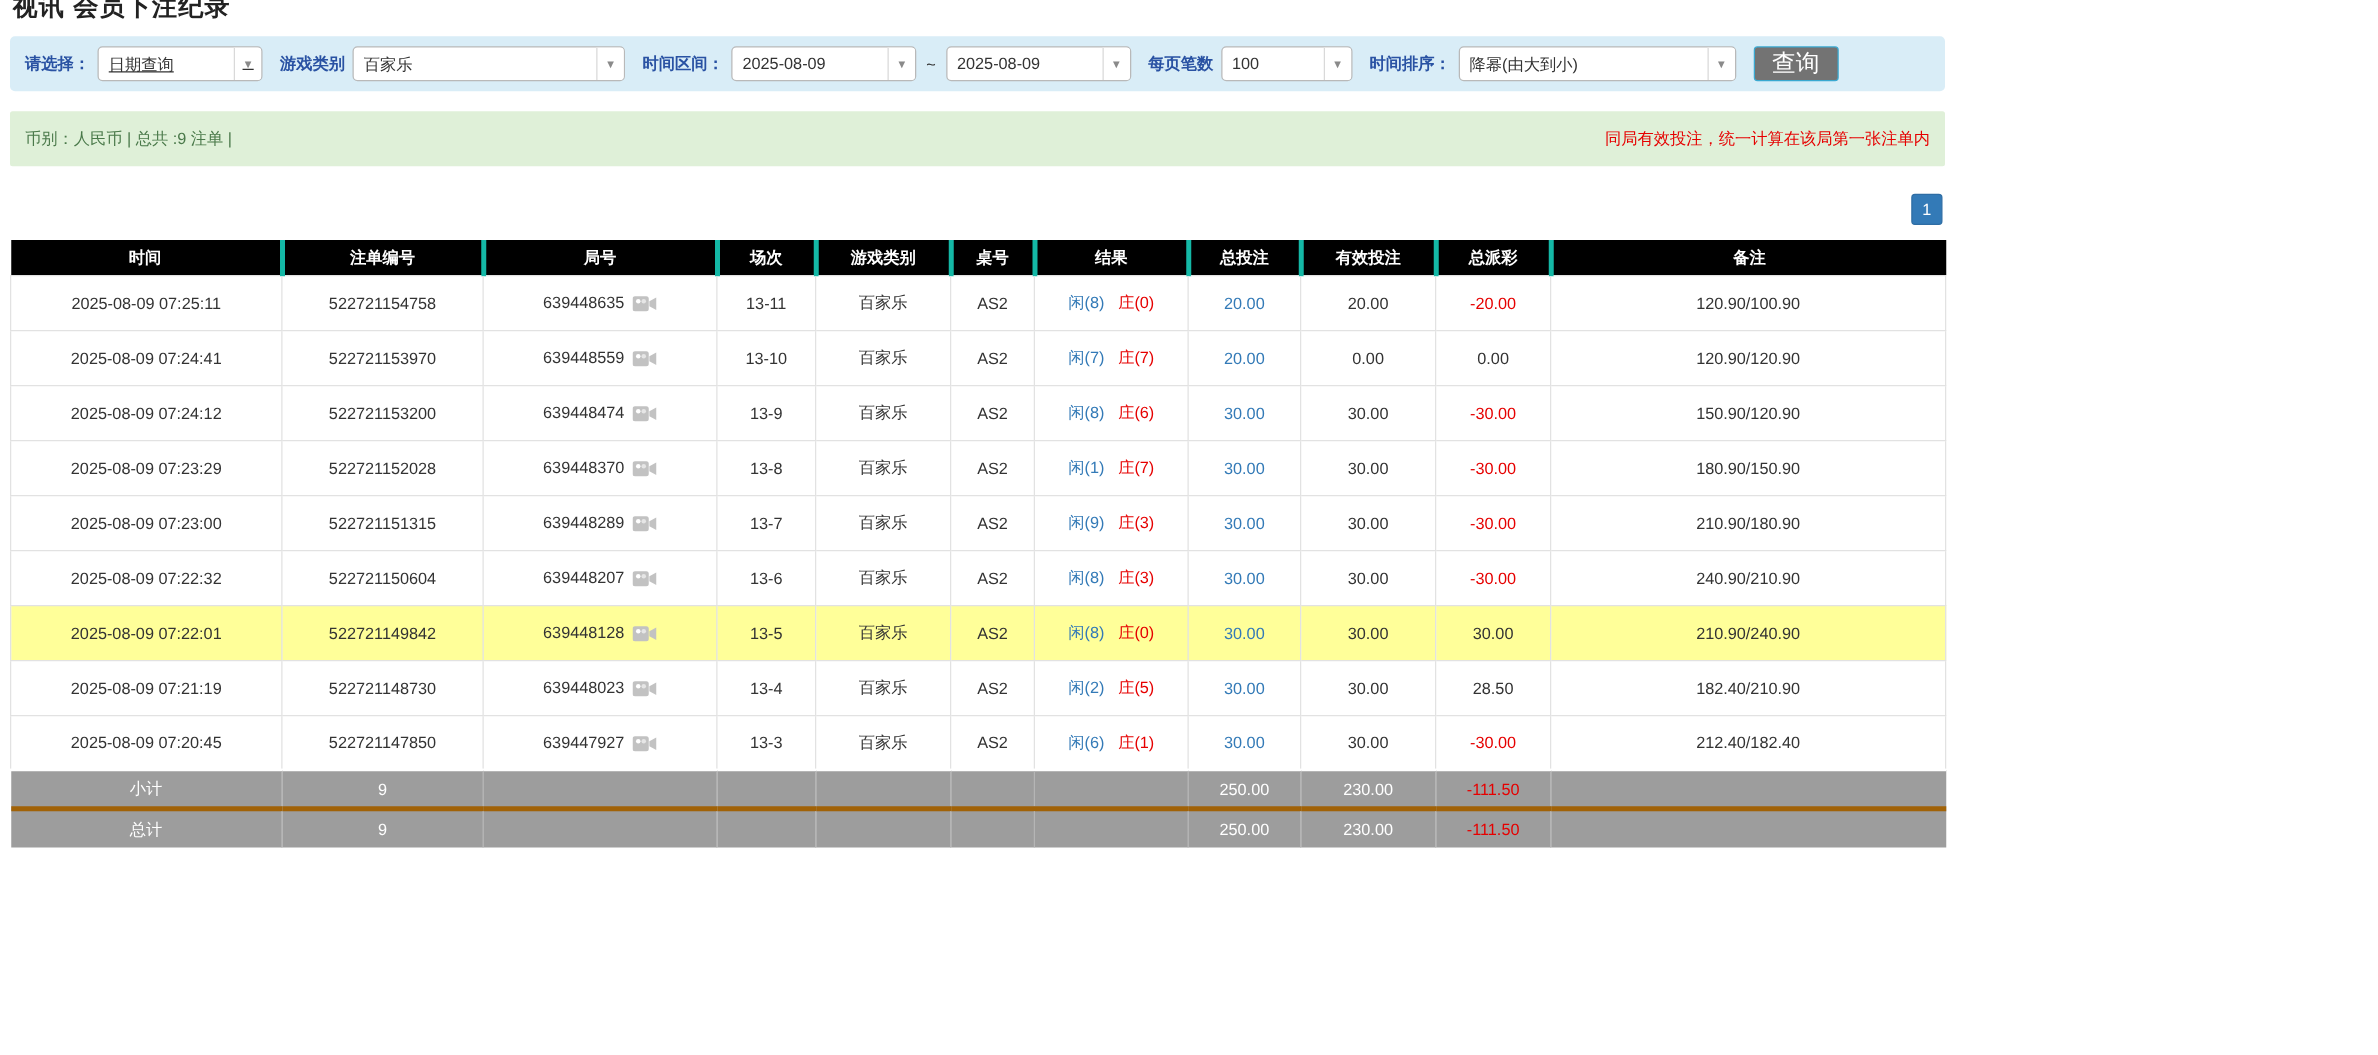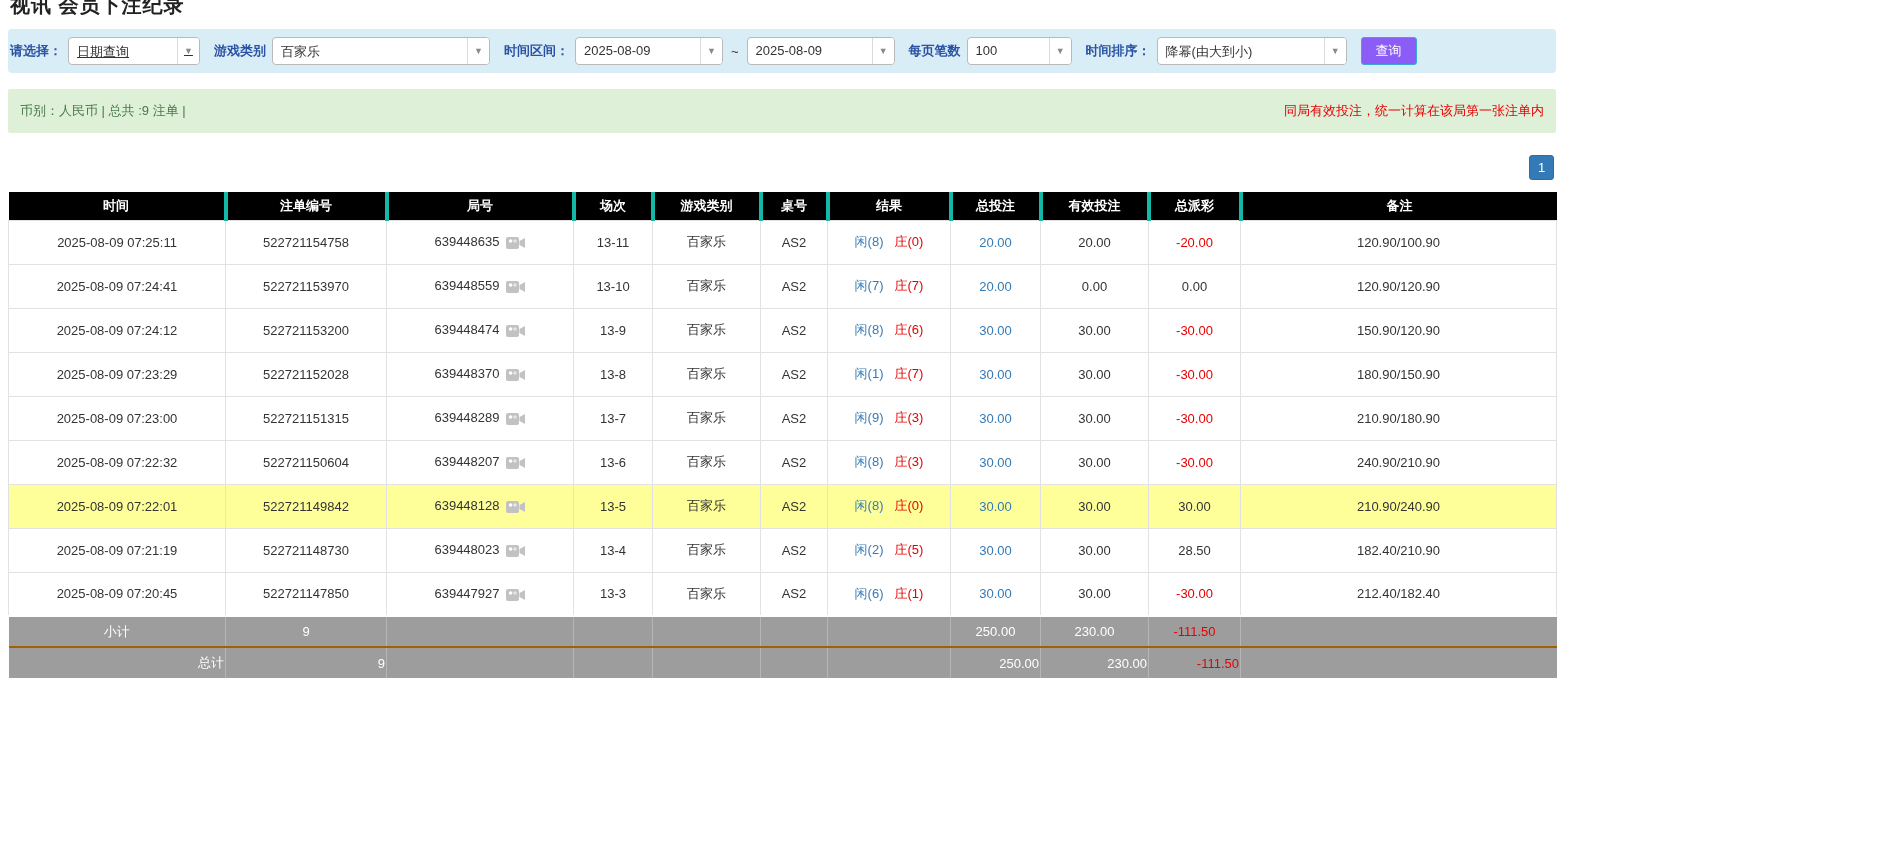--- a/index.html
+++ b/index.html
@@ -19,21 +19,21 @@
   .page-title span {
     display: block; font-size: 20px; font-weight: bold; color: #222;
     margin-top: -8px; letter-spacing: 1px;
   }
 
   
   .filter-bar {
     margin-top: 14px;
     background: #d9edf7;
     border-radius: 4px;
-    padding: 8px 0;
+    padding: 8px 10px;
     display: flex;
     align-items: center;
     gap: 6px;
   }
   .flabel { color: #2952a3; font-weight: bold; white-space: nowrap; margin-left: 8px; }
   .flabel.first { margin-left: 2px; }
   .combo {
     display: inline-flex; align-items: stretch;
     background: #fff; border: 1px solid #b9b9b9; border-radius: 4px;
     height: 28px; overflow: hidden;
@@ -41,25 +41,25 @@
   .combo .val { padding: 5px 8px 0 8px; flex: 1; white-space: nowrap; color: #333; }
   .combo .arrow {
     width: 22px; border-left: 1px solid #d9d9d9; background: #fff;
     display: flex; align-items: center; justify-content: center;
     color: #8a8a8a; font-size: 9px; cursor: pointer;
   }
   .w-select { width: 132px; text-decoration: underline; }
   .w-game   { width: 218px; }
   .w-date   { width: 148px; }
   .w-pp     { width: 105px;  }
-  .w-sort   { width: 190px; }
+  .w-sort   { width: 222px; }
   .tilde { color: #333; margin: 0 2px; }
   .btn-search {
-    background: #8b5cf6; color: #fff; border: 1px solid #3aa9d1; border-radius: 3px;
-    height: 28px; padding: 0 14px; font-size: 13px; cursor: pointer; margin-left: 8px;
+    background: #737373; color: #fff; border: 1px solid #3aa9d1; border-radius: 3px;
+    height: 28px; padding: 0 14px; font-size: 19px; cursor: pointer; margin-left: 8px;
     font-family: inherit;
   }
 
   
   .summary-bar {
     margin-top: 16px; background: #dff0d8; height: 44px; border-radius: 2px;
     display: flex; align-items: center; justify-content: space-between;
     padding: 0 12px;
   }
   .summary-left { color: #4a794a; }
@@ -93,21 +93,21 @@
   .res-player { color: #337ab7; }
   .res-banker { color: #e60000; margin-left: 11px; }
   .payout-neg { color: #e60000; }
   .vicon { display: inline-block; margin-left: 6px; vertical-align: middle; cursor: pointer; line-height: 0; }
   tfoot td {
     background: #9d9d9d; color: #fff; height: 31px; text-align: center;
     border-right: 1px solid #b5b5b5; font-size: 13px;
   }
   tfoot td:last-child { border-right: none; }
   tfoot tr.subtotal td { border-top: 2px solid #fff; text-align: center; }
-  tfoot tr.total td { border-top: 2px solid #a16207; text-align: right; }
+  tfoot tr.total td { border-top: 4px solid #a16207; }
 </style>
 </head>
 <body>
 
 <div class="container">
 
   <div class="page-title">
     <span>视讯 会员下注纪录</span>
   </div>
 

